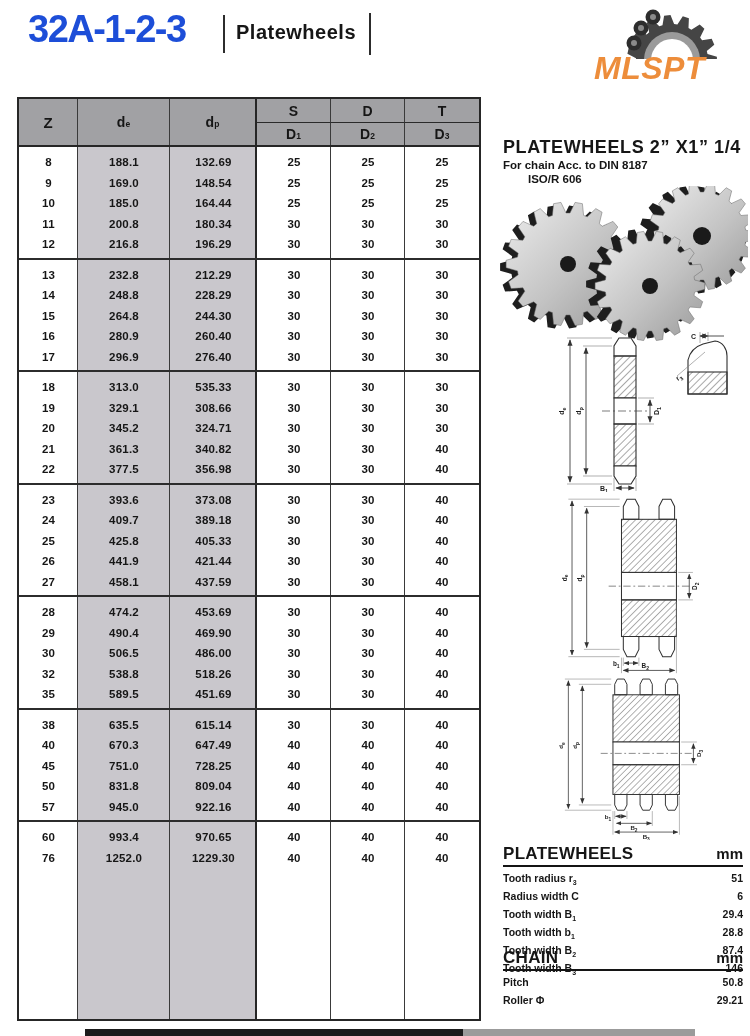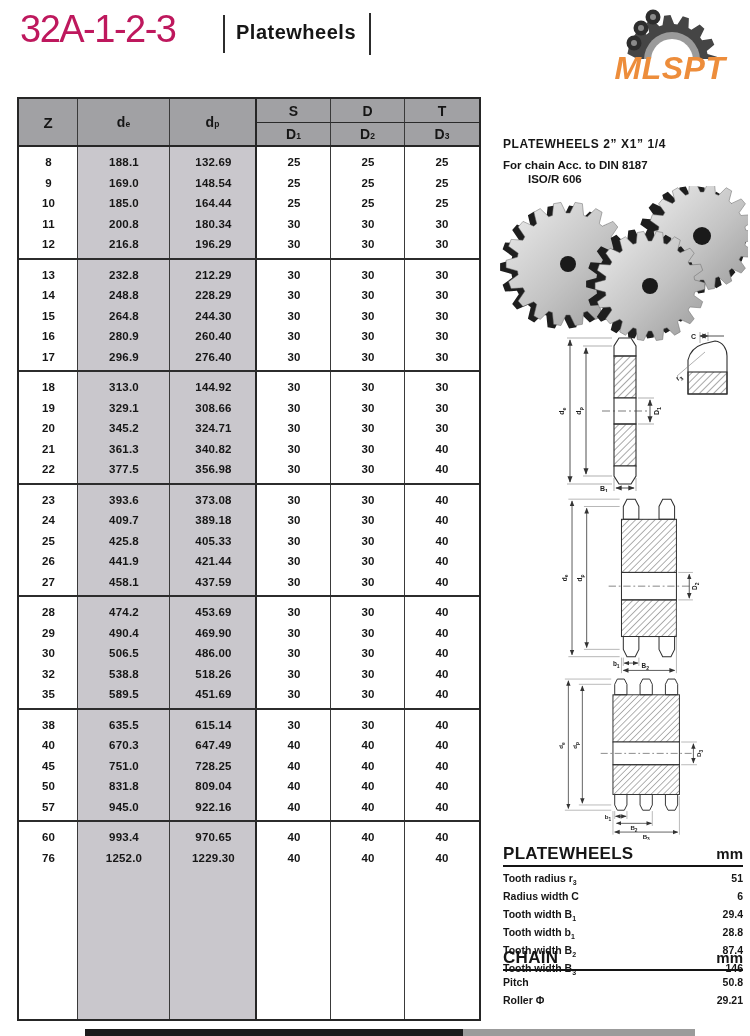--- a/index.html
+++ b/index.html
@@ -1,26 +1,26 @@
 <!DOCTYPE html>
 <html><head>
 <meta charset="utf-8">
 <style>
   * { box-sizing: border-box; margin: 0; padding: 0; }
   body { margin:0; background:#fff; font-family:"Liberation Sans", sans-serif; color:#161616; }
   .page { position:relative; width:750px; height:1036px; background:#ffffff; overflow:hidden; }
 
   
-  .code { position:absolute; left:20px; top:8px; font-size:38px; font-weight:normal; letter-spacing:-1.5px; color:#be185d; }
+  .code { position:absolute; left:28px; top:8px; font-size:38px; font-weight:bold; letter-spacing:-1.5px; color:#1d4ed8; }
   .vbar { position:absolute; width:2px; background:#2c2c2c; }
   .vbar.v1 { left:223px; top:15px; height:38px; }
   .vbar.v2 { left:369px; top:13px; height:42px; }
   .category { position:absolute; left:236px; top:21px; font-size:20px; font-weight:bold; letter-spacing:0.5px; }
   .logo-svg { position:absolute; left:600px; top:3px; width:140px; height:58px; }
-  .logo-text { position:absolute; left:594px; top:50px; width:152px; text-align:center;
+  .logo-text { position:absolute; left:594px; top:50px; width:152px; text-align:left;
                font-size:32px; font-weight:bold; font-style:italic; color:#ED8D3B; letter-spacing:0.5px; }
 
   
   .ptable { position:absolute; left:17px; top:97px; width:464px; height:924px;
             border:2px solid #262626; background:#fff; overflow:hidden; }
   .stripes { position:absolute; inset:0; display:flex; z-index:0; }
   .stripe { height:100%; }
   .s1 { width:59px; border-right:1.5px solid #3a3a3a; }
   .s2 { width:92px; background:#c9c7cc; border-right:1.5px solid #3a3a3a; }
   .s3 { width:87px; background:#c9c7cc; border-right:2.5px solid #262626; }
@@ -41,21 +41,21 @@
   .th-d1 { grid-column:4; grid-row:2; border-right:1.5px solid #3a3a3a; }
   .th-d2 { grid-column:5; grid-row:2; border-right:1.5px solid #3a3a3a; }
   .th-d3 { grid-column:6; grid-row:2; }
   .tbody { position:relative; z-index:1; }
   .tgroup { padding:5px 0 3px; }
   .tgroup + .tgroup { border-top:2px solid #2c2c2c; }
   .trow { display:grid; grid-template-columns:59px 92px 87px 74px 74px 74px; height:20.5px; align-items:center; }
   .td { text-align:center; font-weight:bold; font-size:11.5px; letter-spacing:0.2px; }
 
   
-  .prod-title { position:absolute; left:503px; top:137px; font-size:12px; font-weight:bold; letter-spacing:0.6px; }
+  .prod-title { position:absolute; left:503px; top:137px; font-size:18px; font-weight:bold; letter-spacing:0.6px; }
   .prod-line1 { position:absolute; left:503px; top:159px; font-size:11.5px; font-weight:bold; }
   .prod-line2 { position:absolute; left:503px; top:173px; font-size:11.5px; font-weight:bold;margin-left:25px; }
   .photo-svg { position:absolute; left:498px; top:186px; width:250px; height:155px; }
   .draw { position:absolute; }
   .d1 { left:550px; top:330px; width:200px; height:162px; }
   .d2 { left:548px; top:490px; width:190px; height:185px; }
   .d3 { left:550px; top:672px; width:181px; height:168px; }
   svg text { font-family:"Liberation Sans", sans-serif; fill:#1d1d1d; font-size:7px; font-weight:bold; }
   .out { stroke:#2f2f2f; stroke-width:1.1; fill:#fff; }
   .hat { stroke:#2f2f2f; stroke-width:1.1; }
@@ -231,21 +231,21 @@
           <div class="td">30</div>
           <div class="td">30</div>
           <div class="td">30</div>
         </div>
         </div>
       <div class="tgroup">
 
       <div class="trow">
           <div class="td">18</div>
           <div class="td">313.0</div>
-          <div class="td">144.92</div>
+          <div class="td">535.33</div>
           <div class="td">30</div>
           <div class="td">30</div>
           <div class="td">30</div>
         </div>
           <div class="trow">
           <div class="td">19</div>
           <div class="td">329.1</div>
           <div class="td">308.66</div>
           <div class="td">30</div>
           <div class="td">30</div>

